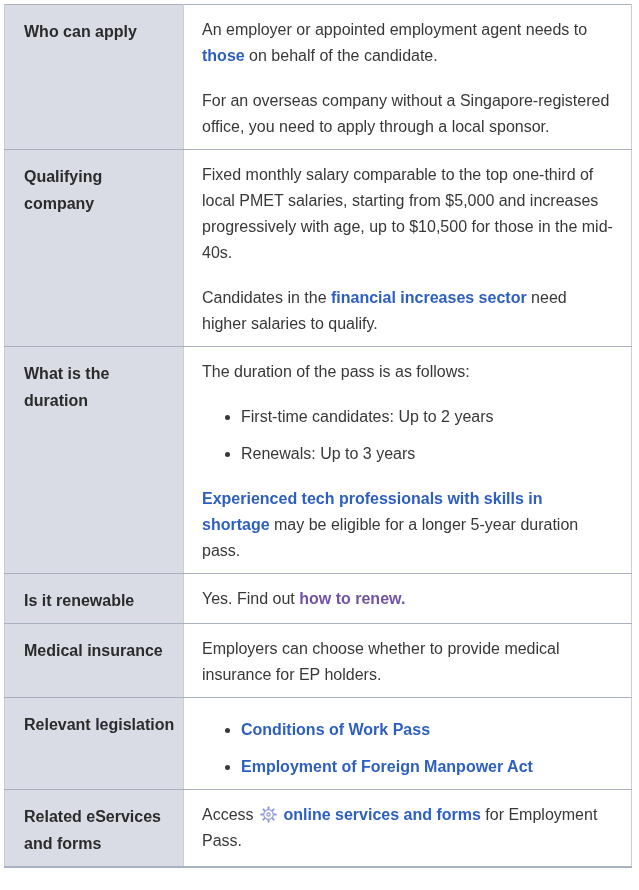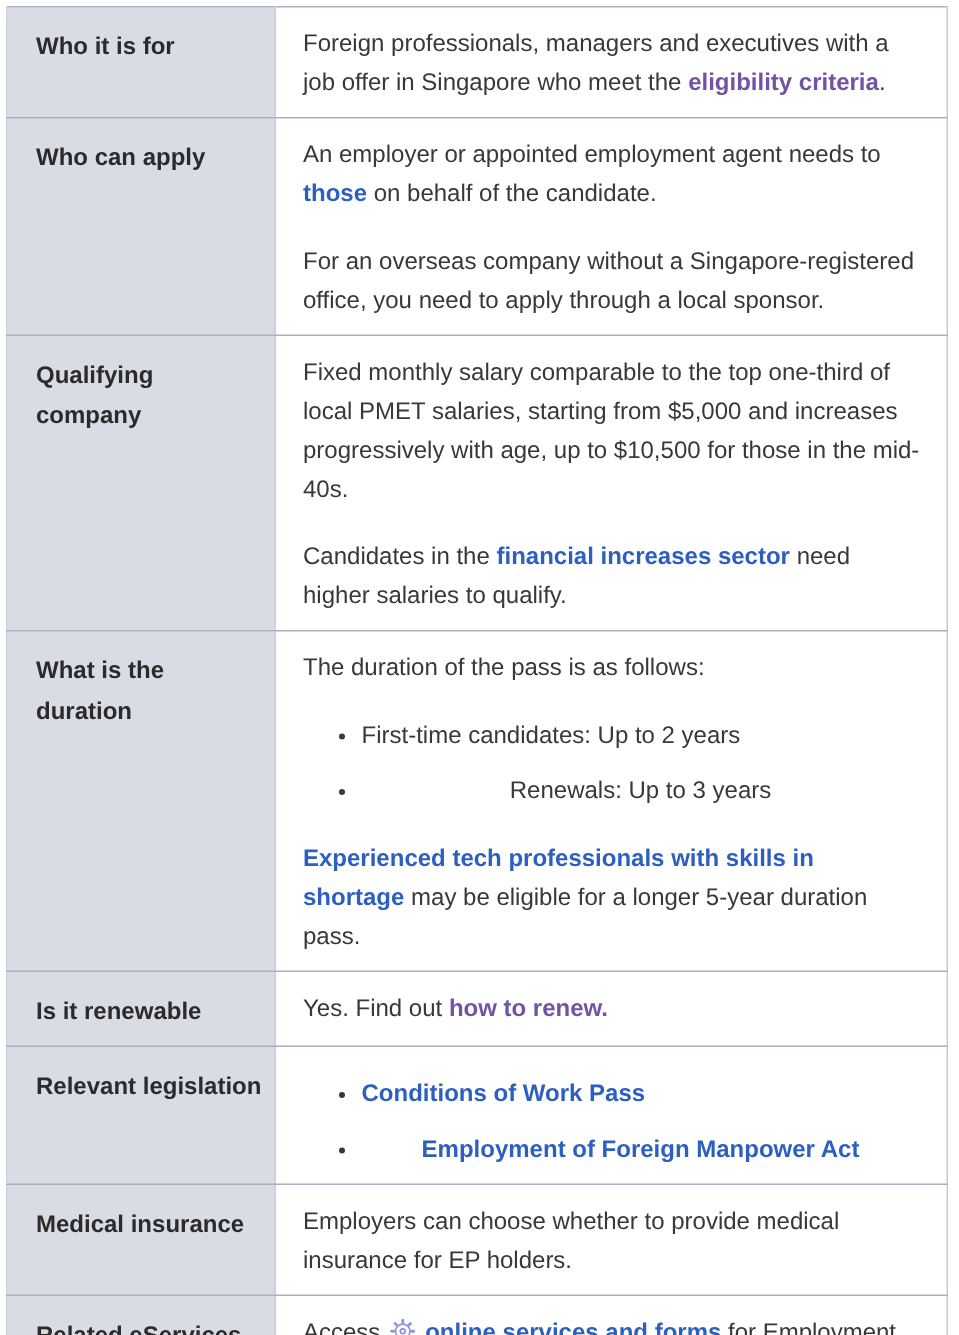--- a/index.html
+++ b/index.html
@@ -50,39 +50,33 @@
   }
   table.info-table tr:last-child th,
   table.info-table tr:last-child td{
     border-bottom:2px solid var(--bottom-border);
   }
   td p{margin:0 0 19px 0;}
   td p:last-child{margin-bottom:0;}
   td ul{margin:7px 0 19px 0;padding-left:27px;}
   td ul:last-child{margin-bottom:0;}
   td li{margin:0 0 11px 12px;}
-  td li:last-child{margin-bottom:0;text-align:center;}
+  td li:last-child{margin-bottom:0;}
   a.link{text-decoration:none;font-weight:bold;cursor:pointer;}
   a.link.normal{color:var(--link);}
   a.link.visited{color:var(--visited-link);}
   .gear-icon{color:var(--gear-icon);display:inline-block;}
   .gear-icon svg{width:17px;height:17px;vertical-align:-3px;margin:0 2px;}
 </style>
 </head>
 <body>
 
 <div class="wrap">
   <table class="info-table">
     <tbody>
-        <tr>
-          <th>Who it is for</th>
-          <td>
-            <p><span>Foreign professionals, managers and executives with a job offer in Singapore who meet the </span><a href="#" class="link visited">eligibility criteria</a><span>.</span></p>
-          </td>
-        </tr>
         <tr>
           <th>Who can apply</th>
           <td>
             <p><span>An employer or appointed employment agent needs to </span><a href="#" class="link normal">those</a><span> on behalf of the candidate.</span></p>
             <p><span>For an overseas company without a Singapore-registered office, you need to apply through a local sponsor.</span></p>
           </td>
         </tr>
         <tr>
           <th>Qualifying company</th>
           <td>
@@ -101,32 +95,32 @@
             <p><a href="#" class="link normal">Experienced tech professionals with skills in shortage</a><span> may be eligible for a longer 5-year duration pass.</span></p>
           </td>
         </tr>
         <tr>
           <th>Is it renewable</th>
           <td>
             <p><span>Yes. Find out </span><a href="#" class="link visited">how to renew.</a></p>
           </td>
         </tr>
         <tr>
+          <th>Medical insurance</th>
+          <td>
+            <p><span>Employers can choose whether to provide medical insurance for EP holders.</span></p>
+          </td>
+        </tr>
+        <tr>
           <th>Relevant legislation</th>
           <td>
             <ul>
               <li><a href="#" class="link normal">Conditions of Work Pass</a></li>
               <li><a href="#" class="link normal">Employment of Foreign Manpower Act</a></li>
             </ul>
-          </td>
-        </tr>
-        <tr>
-          <th>Medical insurance</th>
-          <td>
-            <p><span>Employers can choose whether to provide medical insurance for EP holders.</span></p>
           </td>
         </tr>
         <tr>
           <th>Related eServices and forms</th>
           <td>
             <p><span>Access </span><span class="gear-icon"><svg viewBox="0 0 24 24" fill="none" stroke="currentColor" stroke-width="1.6" stroke-linecap="round">
     <circle cx="12" cy="12" r="6.8"></circle>
     <circle cx="12" cy="12" r="2.3"></circle>
     <g stroke-width="2.6">
       <line x1="20.2" y1="12" x2="22.4" y2="12"></line>

